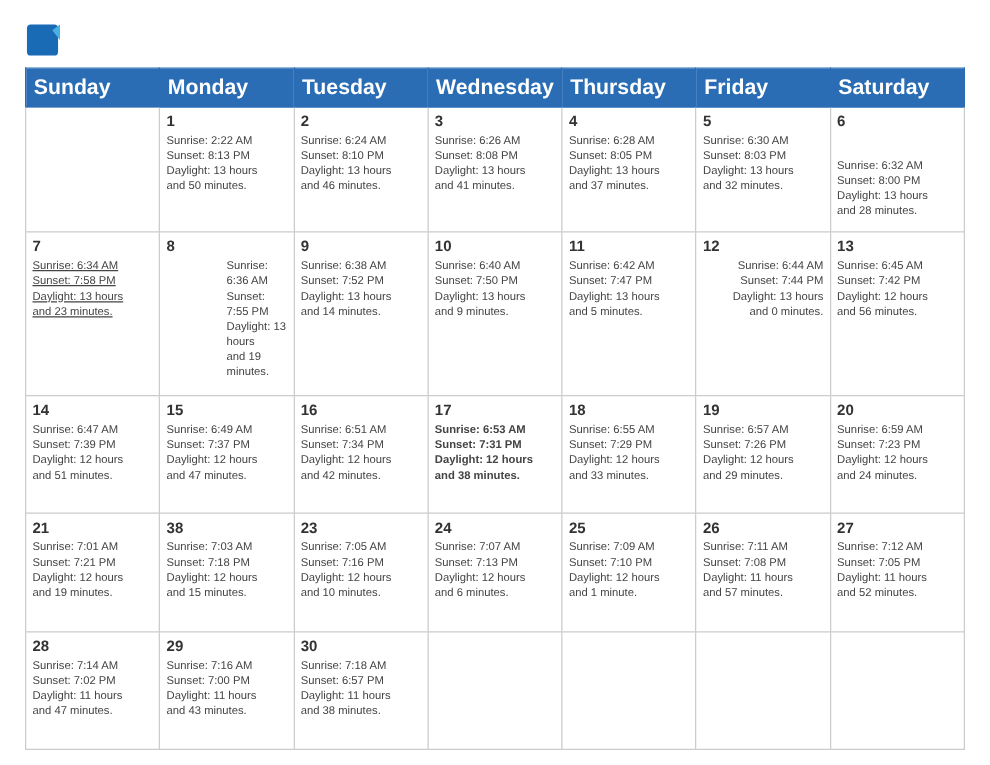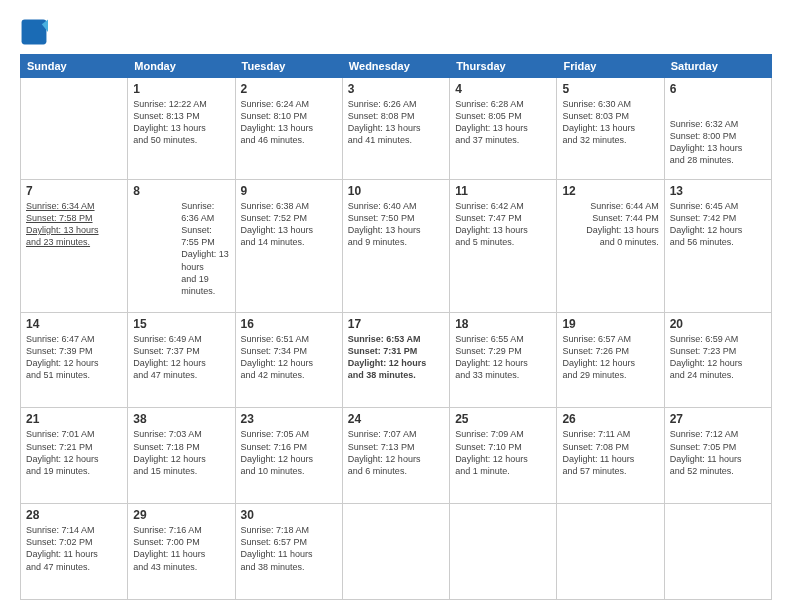--- a/index.html
+++ b/index.html
@@ -59,21 +59,21 @@
       border: 1px solid #ccc;
       border-collapse: collapse;
       width: 100%;
       table-layout: fixed;
     }
     .calendar th {
       background: #2a6db5;
       color: #fff;
       text-align: left;
       padding: 5px 6px;
-      font-size: 11px;
+      font-size: 17px;
       font-weight: bold;
       border: 1px solid #2a6db5;
     }
     .calendar td {
       border: 1px solid #ccc;
       vertical-align: top;
       padding: 4px 5px;
       font-size: 9.5px;
       color: #333;
       height: 88px;
@@ -129,21 +129,21 @@
           <th>Thursday</th>
           <th>Friday</th>
           <th>Saturday</th>
         </tr>
     </thead>
     <tbody id="calendar-body">
     <tr class="week-row">
           <td class="empty-cell"></td>
           <td>
             <span class="day-num">1</span>
-            <div class="day-info" style="white-space: pre-line;">Sunrise: 12:22 AM
+            <div class="day-info" style="white-space: pre-line;">Sunrise: 2:22 AM
 Sunset: 8:13 PM
 Daylight: 13 hours
 and 50 minutes.</div>
           </td>
           <td>
             <span class="day-num">2</span>
             <div class="day-info" style="white-space: pre-line;">Sunrise: 6:24 AM
 Sunset: 8:10 PM
 Daylight: 13 hours
 and 46 minutes.</div>

